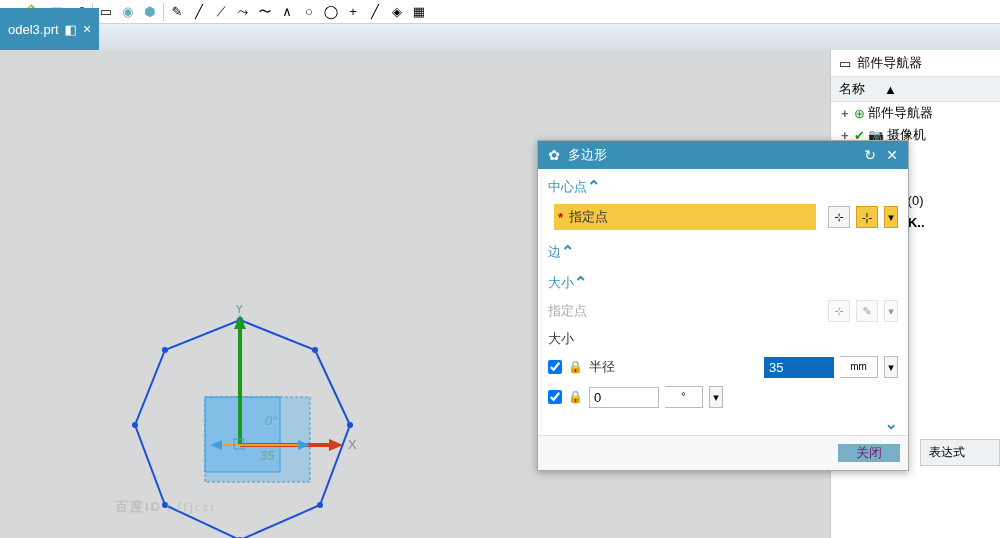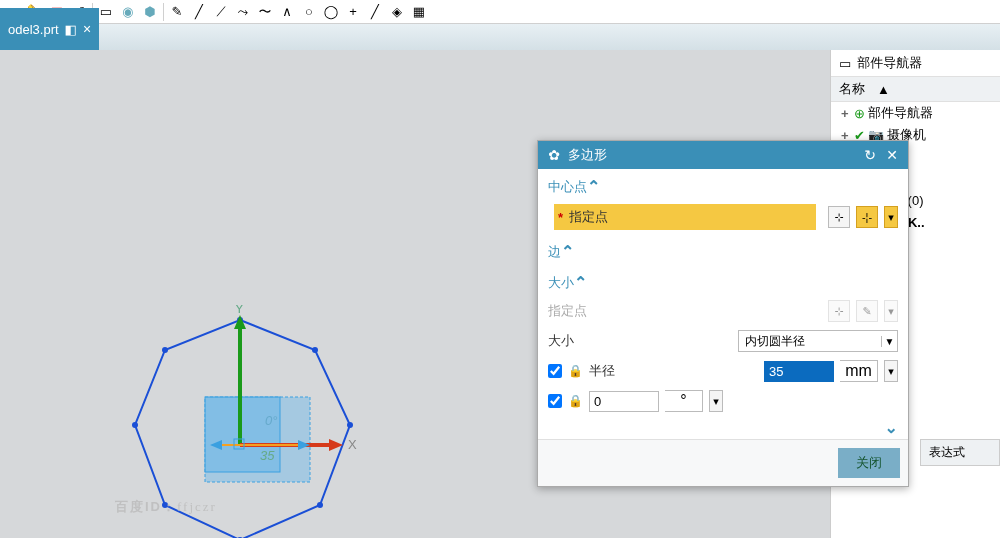--- a/index.html
+++ b/index.html
@@ -7,21 +7,21 @@
 .toolbar{height:24px;background:#fff;border-bottom:1px solid #d0d0d0;display:flex;align-items:center;gap:4px;padding:0 4px}
 .tb-ico{width:18px;height:18px;display:flex;align-items:center;justify-content:center;cursor:pointer}
 .tb-sep{width:1px;height:18px;background:#d0d0d0}
 .tabbar{height:26px;background:linear-gradient(#e8f0f4,#d4e0e6);display:flex;align-items:flex-end}
 .tab{height:26px;background:#3a8fb7;color:#fff;padding:21px 8px;display:flex;align-items:center;gap:6px;font-size:12px}
 .tab-close{color:#fff;cursor:pointer;font-size:14px;line-height:1}
 .main{display:flex;height:488px}
 .viewport{flex:1;background:#d6d8da;position:relative}
 .sidepanel{width:170px;background:#fff;border-left:1px solid #ccc}
 .sp-title{display:flex;align-items:center;gap:6px;padding:4px 8px;border-bottom:1px solid #e0e0e0}
-.sp-head{background:#eef1f3;padding:3px 8px;display:flex;align-items:center;gap:12px;border-bottom:1px solid #e0e0e0}
+.sp-head{background:#eef1f3;padding:3px 8px;display:flex;align-items:center;gap:19px;border-bottom:1px solid #e0e0e0}
 .tree-item{padding:2px 8px 2px 10px;display:flex;align-items:center;gap:3px;font-size:12px;white-space:nowrap;overflow:hidden}
 .plus{color:#666;font-weight:bold;width:10px}
 .expr-tab{position:absolute;right:0;bottom:72px;width:80px;background:#eef1f3;border:1px solid #ccc;padding:4px 8px;font-size:12px}
 .dialog{position:absolute;left:537px;top:140px;width:372px;background:#fff;box-shadow:0 2px 8px rgba(0,0,0,0.3);border:1px solid #aaa}
 .dlg-titlebar{background:#3a8fb7;color:#fff;height:28px;display:flex;align-items:center;padding:0 8px;gap:6px}
 .dlg-titlebar .sp{flex:1}
 .dlg-ico{width:16px;height:16px;cursor:pointer;display:flex;align-items:center;justify-content:center;font-size:14px}
 .dlg-body{padding:0}
 .section-head{color:#3a8fb7;padding:8px 10px 4px;font-size:14px;display:flex;align-items:center;}
 .chev{color:#3a8fb7;font-size:16px;font-weight:bold;cursor:pointer}
@@ -32,25 +32,25 @@
 .mini-btn.hl{background:#f5c842;border-color:#d4a020}
 .label{flex:1;color:#333}
 .label.dis{color:#aaa}
 .num-input{width:58px;border:1px solid #bbb;padding:2px 4px;text-align:right}
 .num-input.sel{background:#0b6bbf;color:#fff;border-color:#0b6bbf}
 .spinner{display:flex;flex-direction:column;border:1px solid #bbb}
 .spin-btn{width:14px;height:9px;font-size:7px;line-height:1;text-align:center;cursor:pointer;background:#f5f5f5}
 .combo{display:flex;align-items:center;border:1px solid #bbb;height:22px}
 .combo-txt{padding:0 6px;flex:1;font-size:12px}
 .combo-arr{width:16px;text-align:center;border-left:1px solid #bbb;cursor:pointer;font-size:10px}
-.unit{width:38px;text-align:center;border:1px solid #bbb;border-left:0;height:22px;line-height:20px;font-size:16px}
+.unit{width:38px;text-align:center;border:1px solid #bbb;border-left:0;height:22px;line-height:20px;font-size:10px}
 .chk{width:14px;height:14px}
 .lock{color:#d4a020;font-size:12px}
 .dlg-footer{display:flex;justify-content:flex-end;padding:8px;background:#f7f8f9;border-top:1px solid #e0e0e0}
-.btn-close{background:#7aaec7;color:#14532d;border:0;padding:6px 18px;cursor:pointer}
+.btn-close{background:#7aaec7;color:#701a75;border:0;padding:0 18px;cursor:pointer}
 .watermark{position:absolute;left:115px;bottom:20px;color:#bbb;font-size:28px;font-weight:bold;letter-spacing:2px;opacity:.8;font-family:SimHei}
 .watermark .lat{font-family:Georgia;font-weight:normal}
 .cursor{position:absolute;left:635px;top:385px;font-size:18px}
 svg.sketch{position:absolute;left:110px;top:255px}
 </style>
 </head>
 <body>
 
 <div class="toolbar">
   <div class="tb-ico">↖</div>
@@ -191,24 +191,20 @@
         <span class="chev">⌃</span>
       </div>
     <div class="field-row">
       <span class="label dis">指定点</span>
       <div class="mini-btn" style="opacity:.4">⊹</div>
       <div class="mini-btn" style="opacity:.4">✎</div>
       <div class="mini-btn" style="width:14px;opacity:.4">▾</div>
     </div>
     <div class="field-row">
       <span class="label">大小</span>
-      <div class="combo" style="width:160px">
-        <span class="combo-txt">内切圆半径</span>
-          <span class="combo-arr">▼</span>
-      </div>
     </div>
     <div class="field-row">
       <input type="checkbox" class="chk" checked="" style="">
       <span class="lock">🔒</span>
       <span class="label">半径</span>
       <input class="num-input sel" style="width: 70px; text-align: left;" value="35">
       <div class="unit">mm</div>
       <div class="mini-btn" style="width:14px">▾</div>
     </div>
     <div class="field-row">

